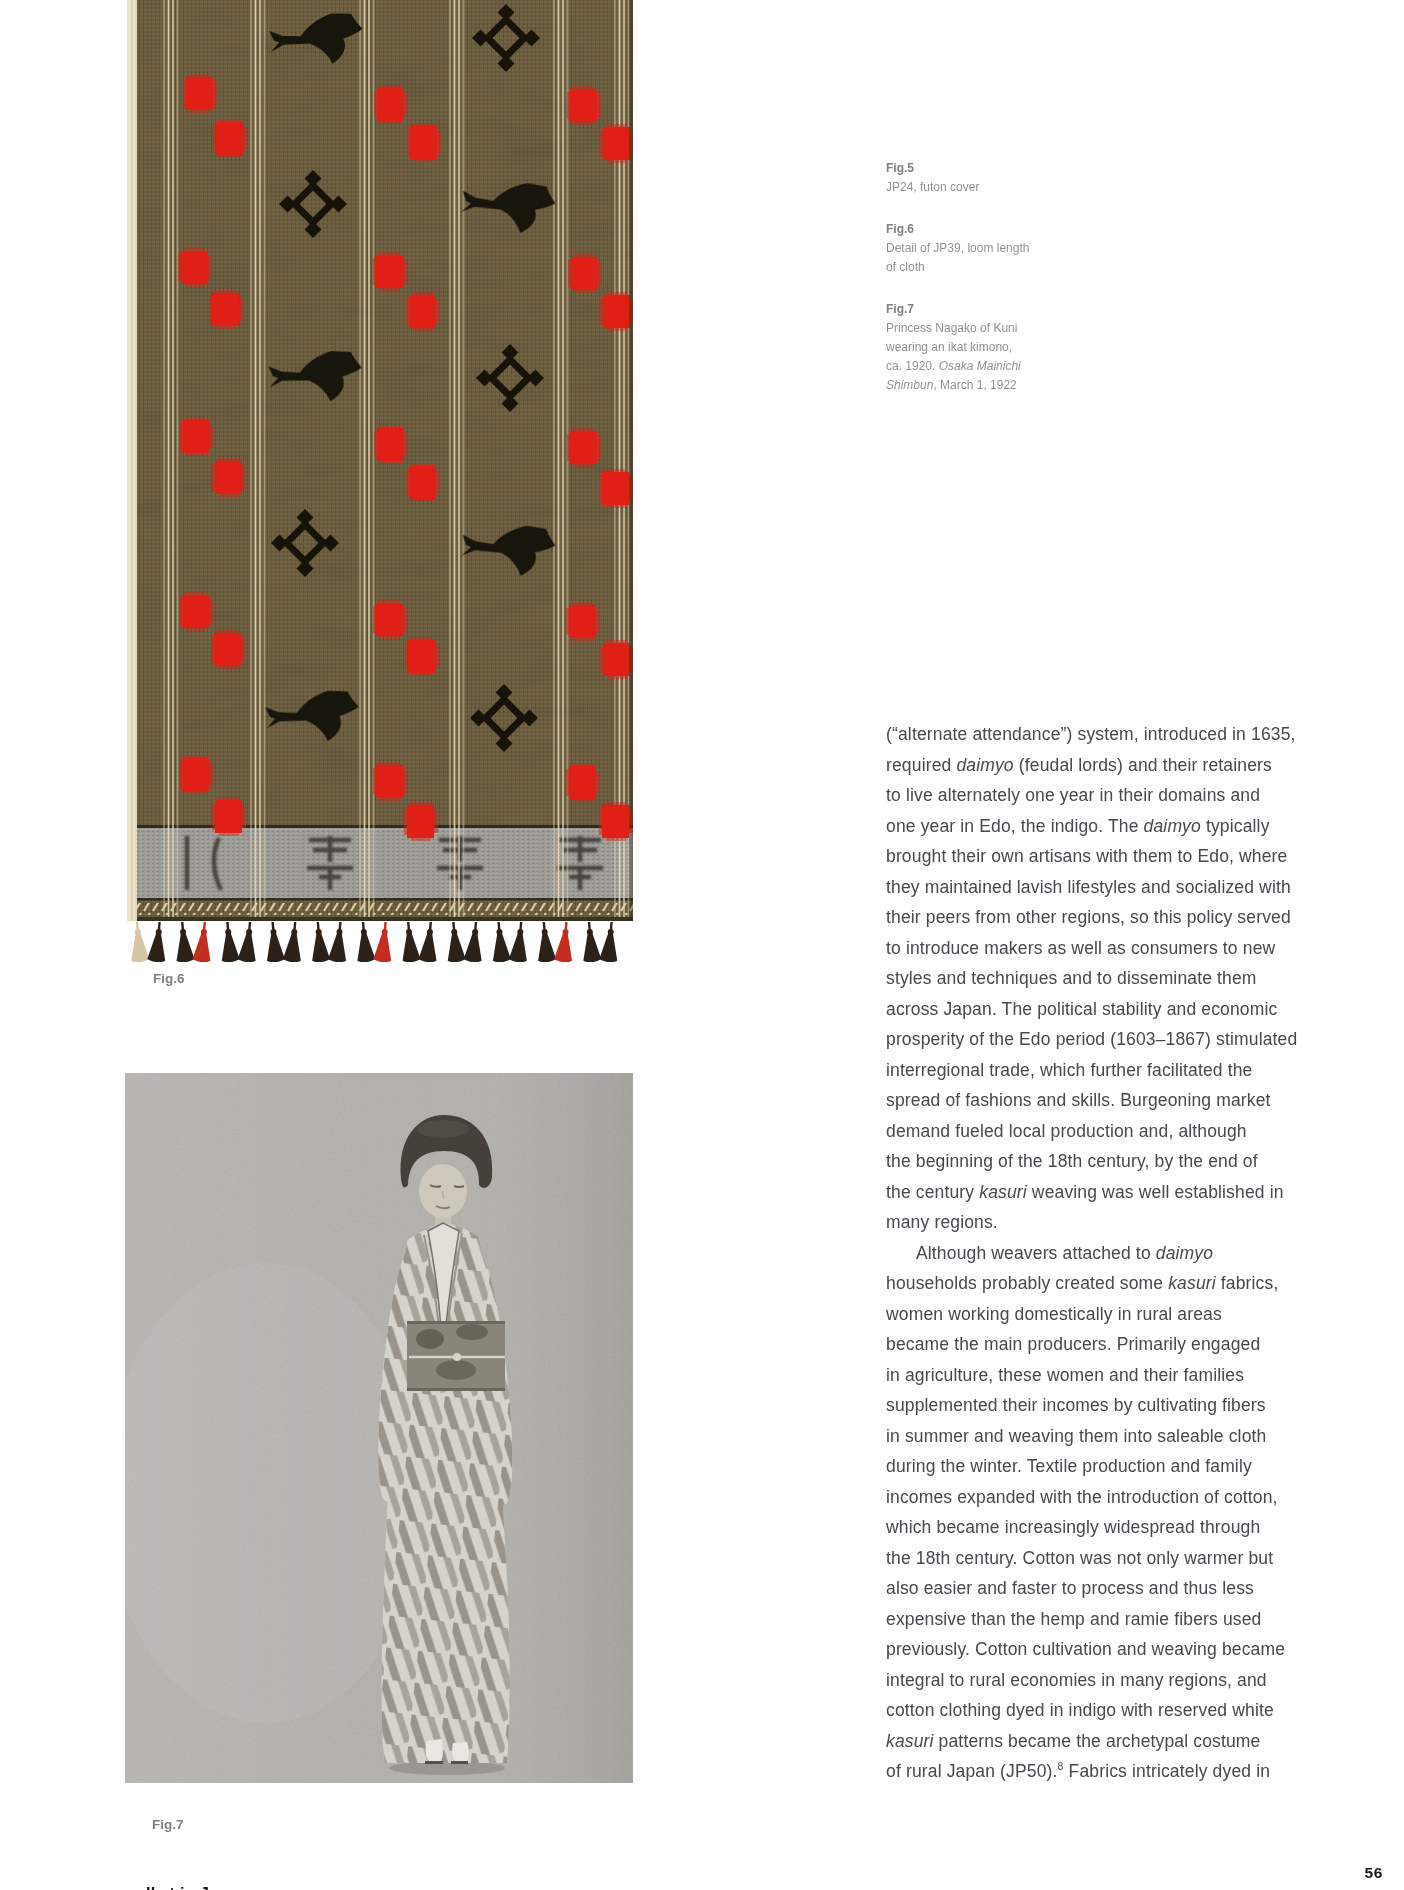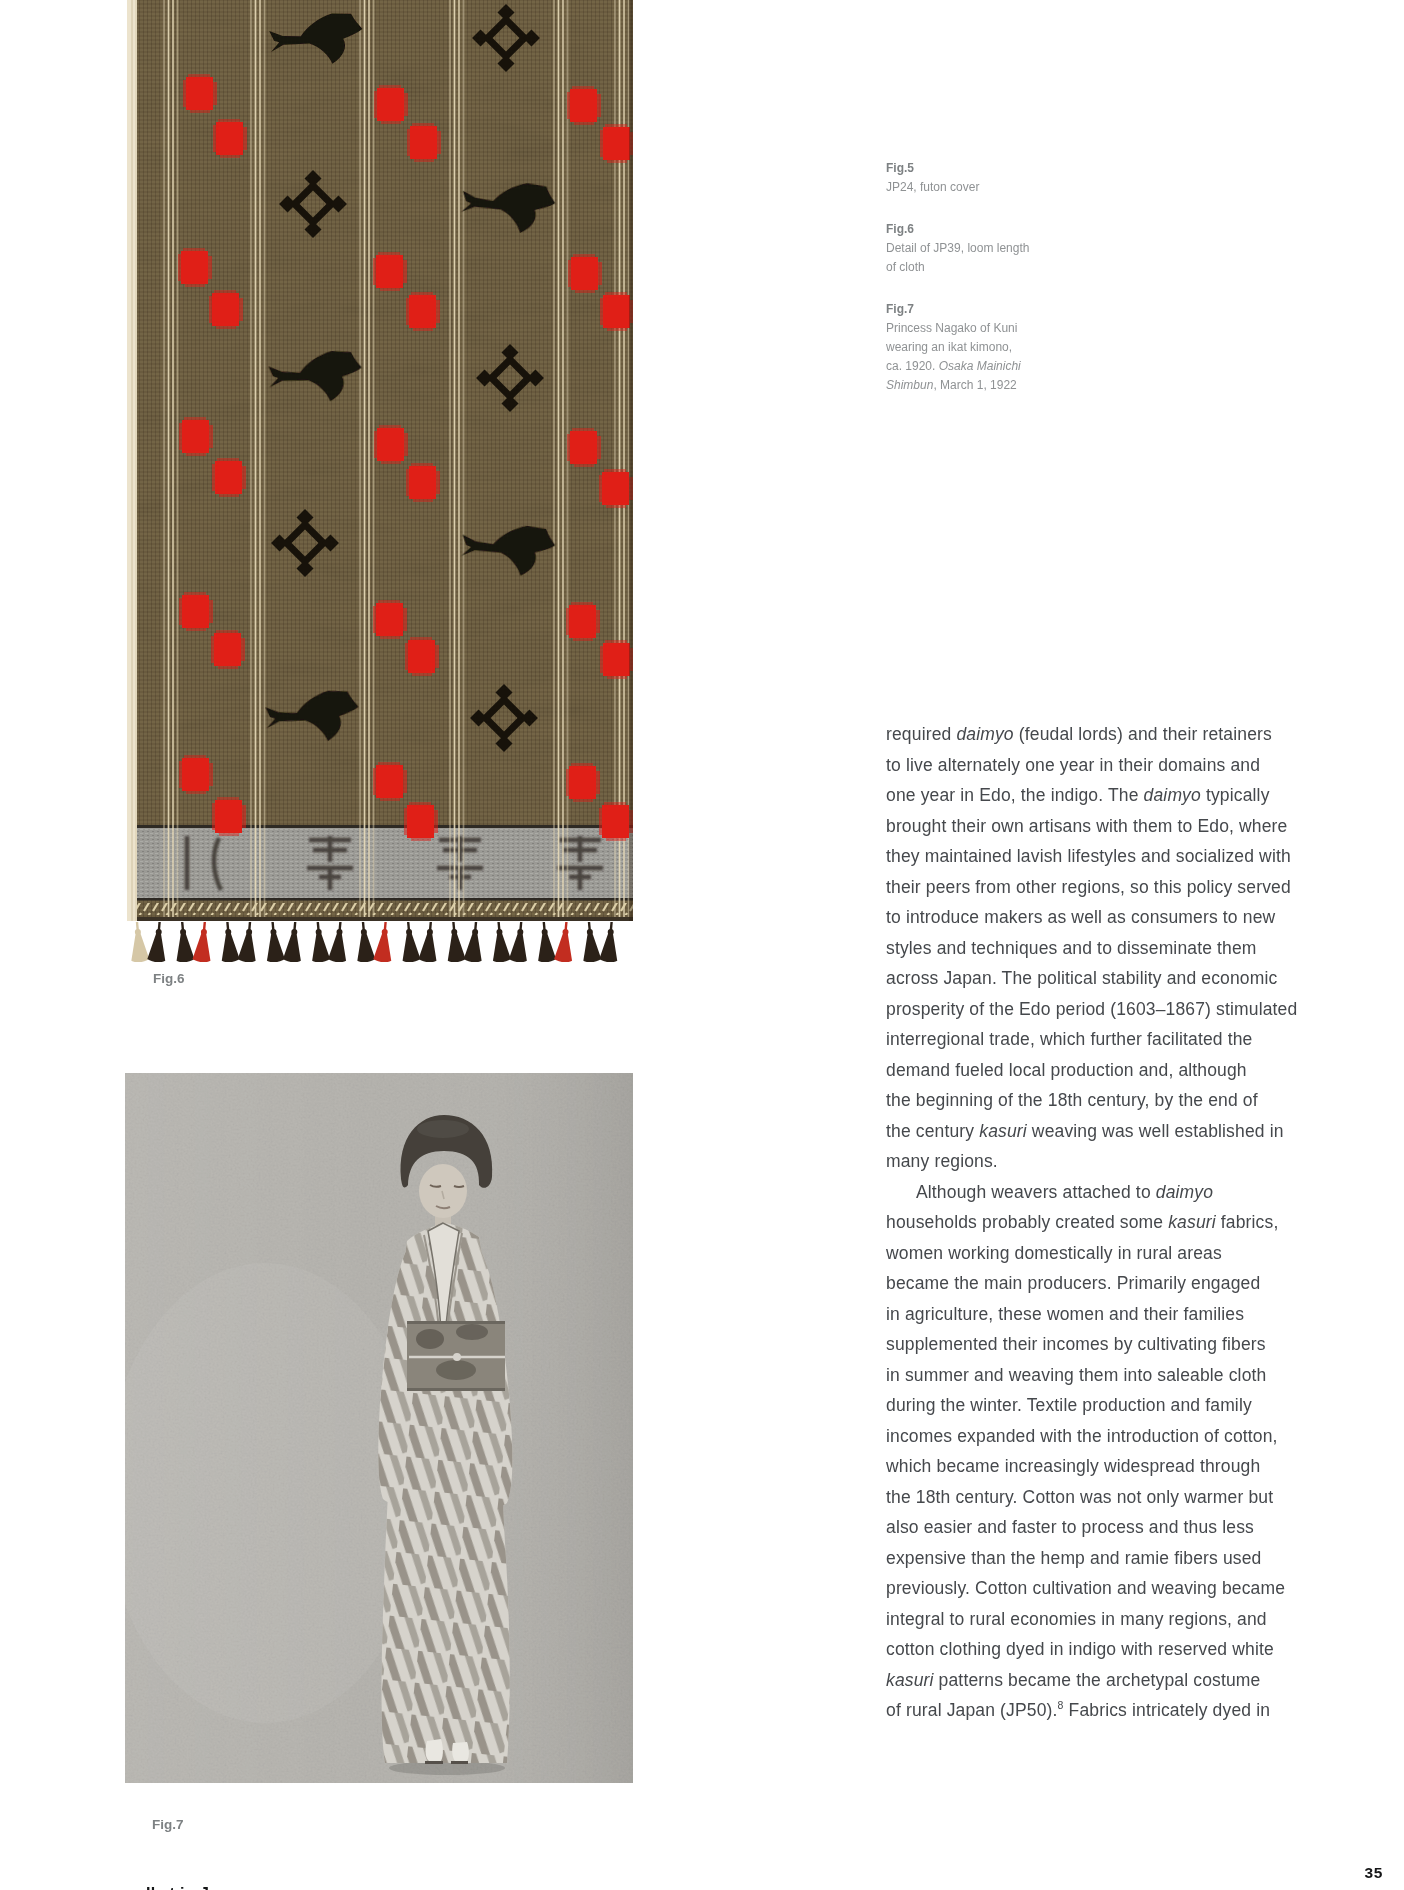--- a/index.html
+++ b/index.html
@@ -419,31 +419,33 @@
       <div class="cap-line"><span>ca. 1920. </span><span class="it">Osaka Mainichi</span></div>
       <div class="cap-line"><span class="it">Shimbun</span><span>, March 1, 1922</span></div>
     </div>
 </div>
 
 <div id="fig6-label" class="abs fig-label">Fig.6</div>
 
 <div id="fig7-label" class="abs fig-label">Fig.7</div>
 
 <div id="body-text" class="abs">
+    <div class="body-line"><span>(“alternate attendance”) system, introduced in 1635,</span></div>
     <div class="body-line"><span>required </span><span class="it">daimyo</span><span> (feudal lords) and their retainers</span></div>
     <div class="body-line"><span>to live alternately one year in their domains and</span></div>
     <div class="body-line"><span>one year in Edo, the indigo. The </span><span class="it">daimyo</span><span> typically</span></div>
     <div class="body-line"><span>brought their own artisans with them to Edo, where</span></div>
     <div class="body-line"><span>they maintained lavish lifestyles and socialized with</span></div>
     <div class="body-line"><span>their peers from other regions, so this policy served</span></div>
     <div class="body-line"><span>to introduce makers as well as consumers to new</span></div>
     <div class="body-line"><span>styles and techniques and to disseminate them</span></div>
     <div class="body-line"><span>across Japan. The political stability and economic</span></div>
     <div class="body-line"><span>prosperity of the Edo period (1603–1867) stimulated</span></div>
     <div class="body-line"><span>interregional trade, which further facilitated the</span></div>
+    <div class="body-line"><span>spread of fashions and skills. Burgeoning market</span></div>
     <div class="body-line"><span>demand fueled local production and, although</span></div>
     <div class="body-line"><span>the beginning of the 18th century, by the end of</span></div>
     <div class="body-line"><span>the century </span><span class="it">kasuri</span><span> weaving was well established in</span></div>
     <div class="body-line"><span>many regions.</span></div>
     <div class="body-line indent"><span>Although weavers attached to </span><span class="it">daimyo</span></div>
     <div class="body-line"><span>households probably created some </span><span class="it">kasuri</span><span> fabrics,</span></div>
     <div class="body-line"><span>women working domestically in rural areas</span></div>
     <div class="body-line"><span>became the main producers. Primarily engaged</span></div>
     <div class="body-line"><span>in agriculture, these women and their families</span></div>
     <div class="body-line"><span>supplemented their incomes by cultivating fibers</span></div>
@@ -456,13 +458,13 @@
     <div class="body-line"><span>expensive than the hemp and ramie fibers used</span></div>
     <div class="body-line"><span>previously. Cotton cultivation and weaving became</span></div>
     <div class="body-line"><span>integral to rural economies in many regions, and</span></div>
     <div class="body-line"><span>cotton clothing dyed in indigo with reserved white</span></div>
     <div class="body-line"><span class="it">kasuri</span><span> patterns became the archetypal costume</span></div>
     <div class="body-line"><span>of rural Japan (JP50).</span><sup>8</sup><span> Fabrics intricately dyed in</span></div>
   </div>
 
 <div id="footer-title" class="abs">Ikat in Japan</div>
 
-<div id="page-number" class="abs">35</div>
+<div id="page-number" class="abs">56</div>
 
 </body></html>

